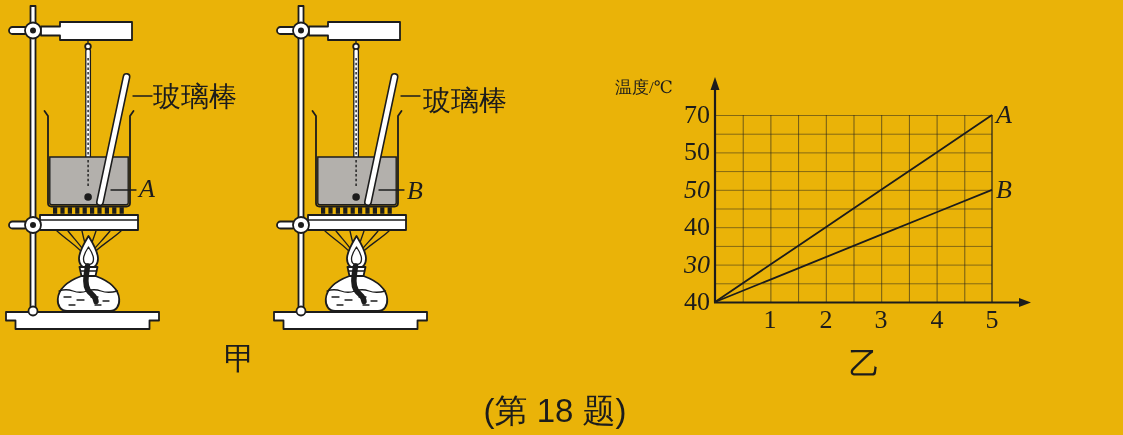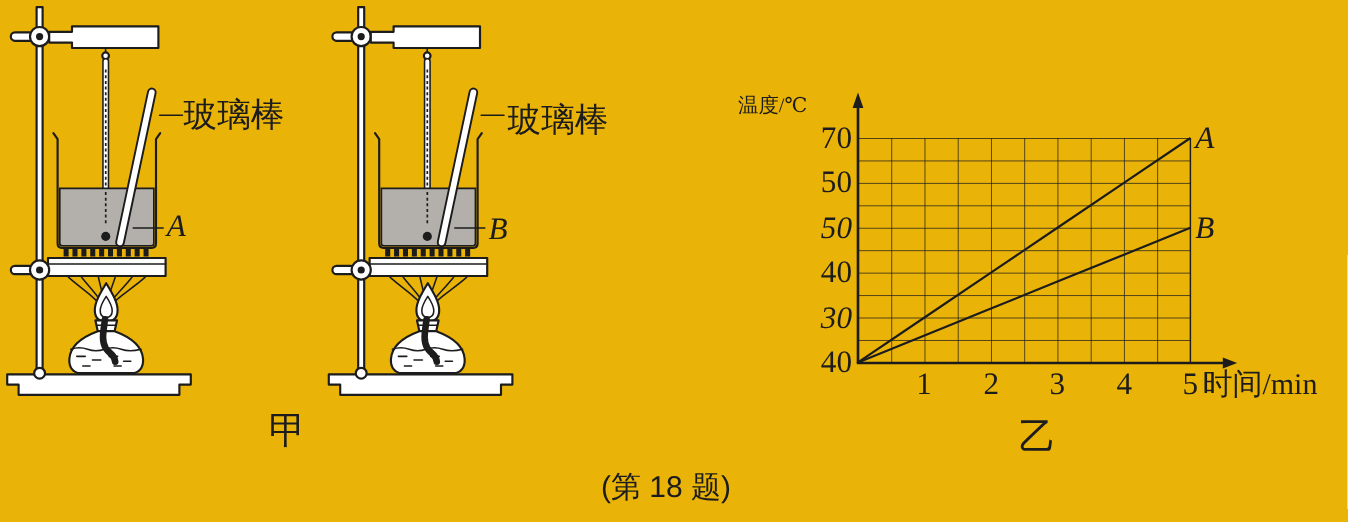--- a/index.html
+++ b/index.html
@@ -113,24 +113,23 @@
     </g>
   </svg>
 
   <span class="lbl serif" style="left:153px;top:83px;font-size:28px;">玻璃棒</span>
   <span class="lbl serif" style="left:423px;top:87px;font-size:28px;">玻璃棒</span>
   <span class="lbl serif italic" style="left:139px;top:176px;font-size:26px;">A</span>
   <span class="lbl serif italic" style="left:407px;top:178px;font-size:26px;">B</span>
 
   <span class="lbl sans" style="left:224px;top:343px;font-size:31px;">甲</span>
   <span class="lbl sans" style="left:849px;top:348px;font-size:31px;">乙</span>
-  <span class="lbl sans" style="left:455px;top:394px;width:200px;text-align:center;font-size:25px;">(第 18 题)</span>
+  <span class="lbl sans" style="left:455px;top:394px;width:200px;text-align:center;font-size:33px;">(第 18 题)</span>
 
   <span class="lbl serif" style="left:615px;top:79px;font-size:17px;">温度/℃</span>
-  <span class="lbl serif" style="left:1002px;top:308px;font-size:25px;">时间/min</span>
 
   <span class="lbl serif tickY" style="left:663px;top:102px;">70</span>
   <span class="lbl serif tickY" style="left:663px;top:139px;">50</span>
   <span class="lbl serif tickY" style="left:663px;top:177px;font-style:italic;">50</span>
   <span class="lbl serif tickY" style="left:663px;top:214px;">40</span>
   <span class="lbl serif tickY" style="left:663px;top:252px;font-style:italic;">30</span>
   <span class="lbl serif tickY" style="left:663px;top:289px;">40</span>
 
   <span class="lbl serif tickX" style="left:756px;top:307px;">1</span>
   <span class="lbl serif tickX" style="left:812px;top:307px;">2</span>

